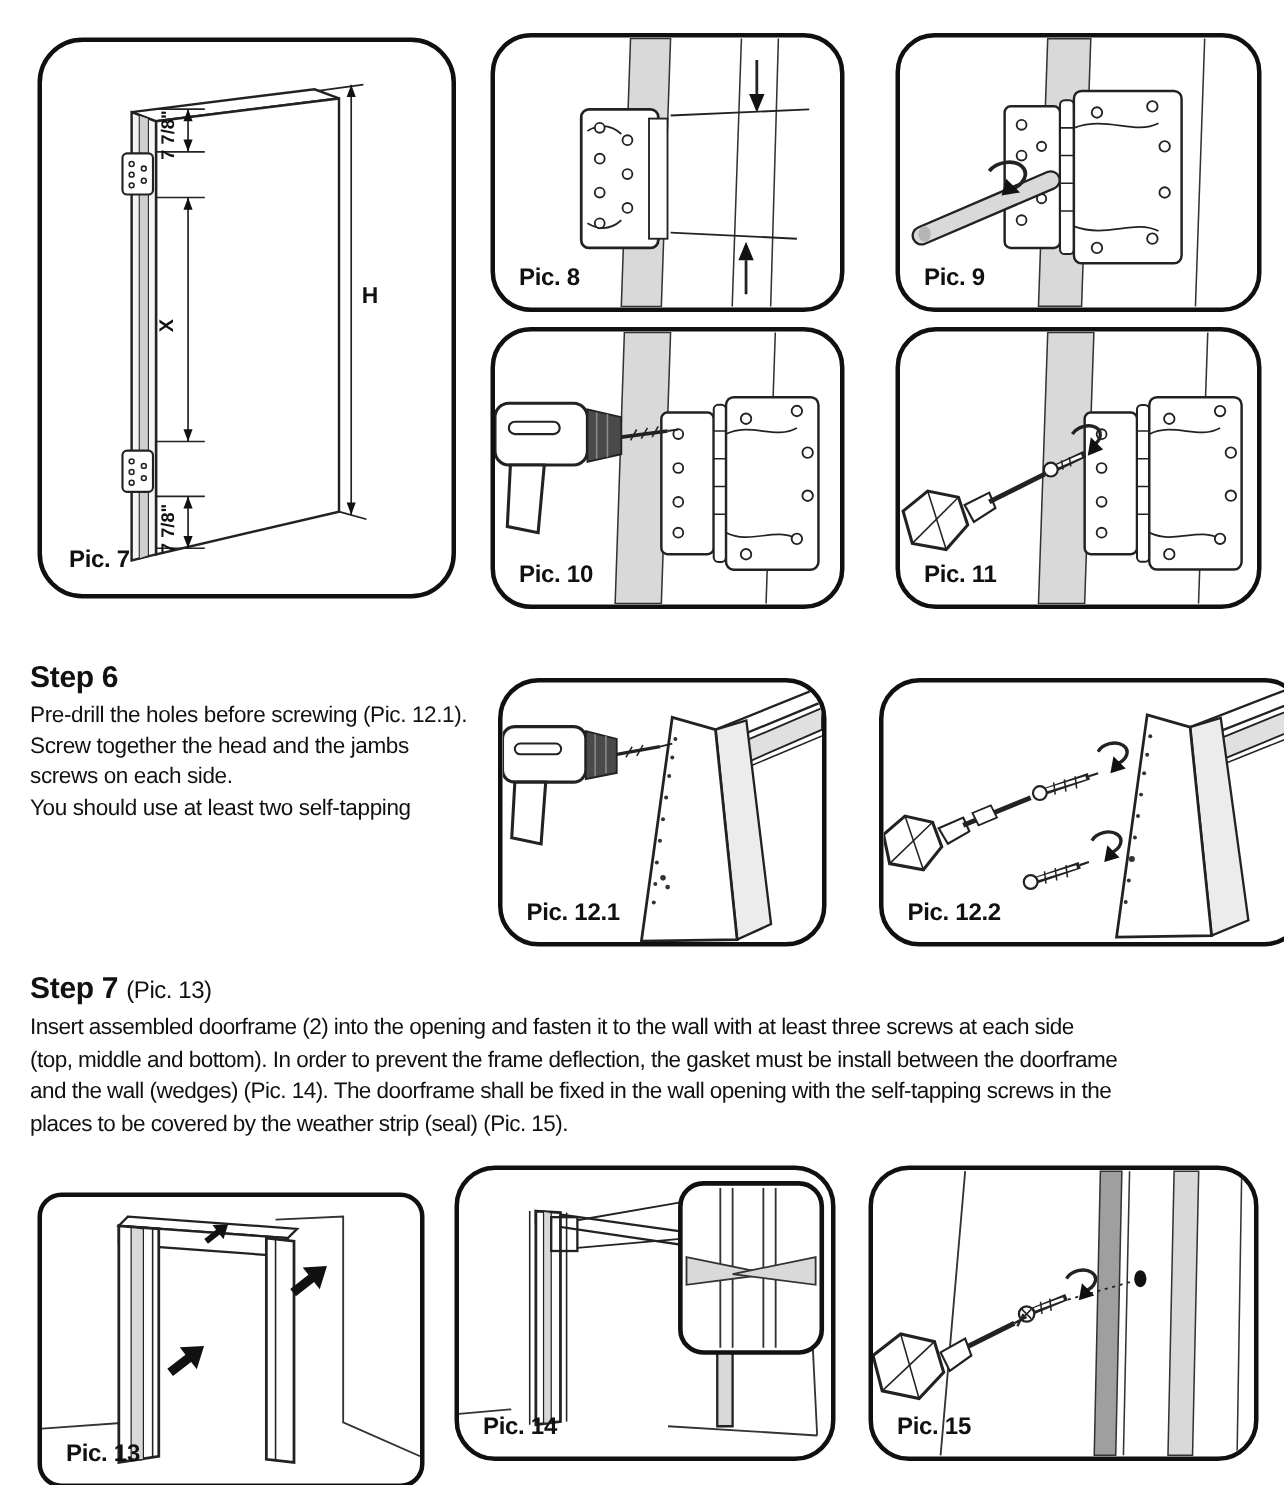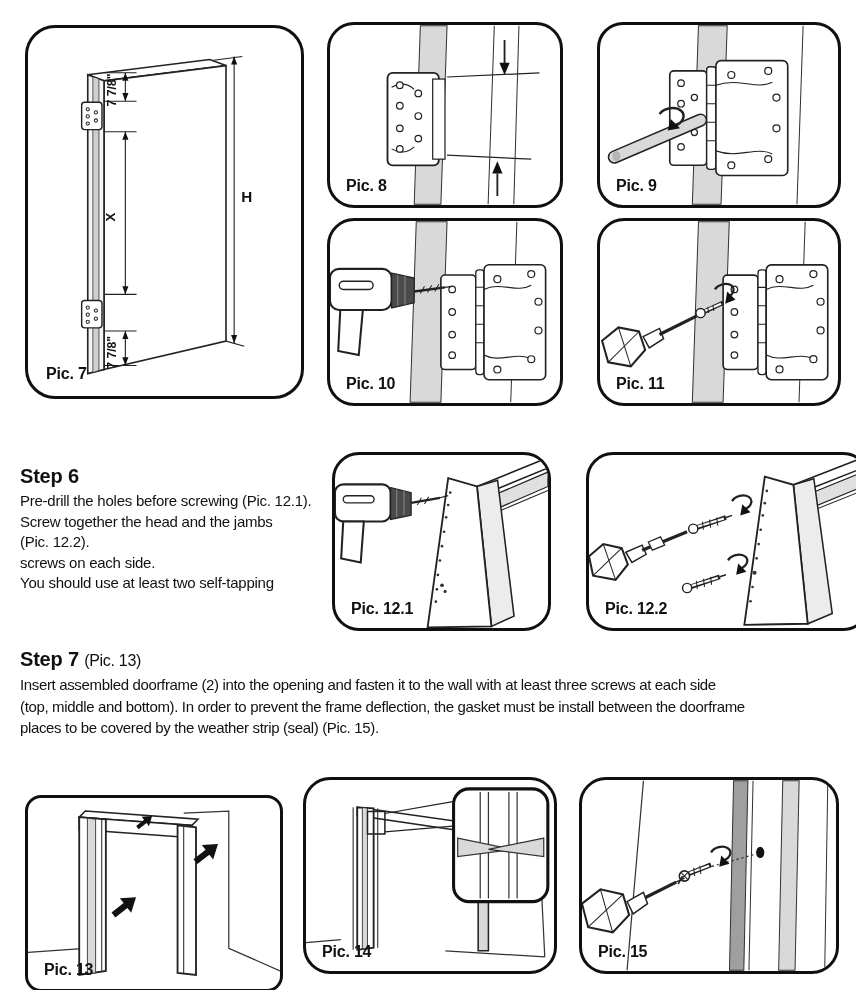--- a/index.html
+++ b/index.html
@@ -242,25 +242,24 @@
         <ellipse cx="98" cy="89" rx="4.5" ry="4.5" fill="#fff" stroke="#222" stroke-width="1.4"></ellipse>
       </g>
       <g>
         <path d="M112,66 a10,7 -20 1 1 14,7" fill="none" stroke="#222" stroke-width="2.2"></path>
         <polygon points="122,80 132,76 124,68" fill="#111"></polygon>
       </g>
     </svg>
     <div class="plabel">Pic. 11</div>
   </div>
 
-  <div class="step s6" style="left:20px;top:441px;width:310px;margin-top:24px;">
+  <div class="step s6" style="left:20px;top:441px;width:310px;">
     <div class="step-heading">Step 6</div>
     <div class="step-line">Pre-drill the holes before screwing (Pic. 12.1).</div>
     <div class="step-line">Screw together the head and the jambs</div>
-    <div class="step-line">(Pic. 12.2).</div>
     <div class="step-line">screws on each side.</div>
     <div class="step-line">You should use at least two self-tapping</div>
   </div>
 
   <div class="panel" style="left:332px;top:452px;width:213px;height:173px;text-decoration:underline;">
     <svg viewBox="0 0 207 167">
       <g stroke="#222">
         <polygon points="138,30 207,2 207,12 144,38" fill="#fff" stroke-width="1.5"></polygon>
         <polygon points="146,42 207,16 207,30 152,54" fill="#e0e0e0" stroke-width="1.2"></polygon>
         <line x1="150" y1="58" x2="207" y2="34" stroke-width="1"></line>
@@ -356,20 +355,21 @@
     <div class="plabel">Pic. 12.2</div>
   </div>
 
   <div class="step s7" style="left:20px;top:648px;width:822px;">
     <div class="step-heading">
       <span>Step 7</span>
       <span class="note">(Pic. 13)</span>
     </div>
     <div class="step-line">Insert assembled doorframe (2) into the opening and fasten it to the wall with at least three screws at each side</div>
     <div class="step-line">(top, middle and bottom). In order to prevent the frame deflection, the gasket must be install between the doorframe</div>
+    <div class="step-line">and the wall (wedges) (Pic. 14). The doorframe shall be fixed in the wall opening with the self-tapping screws in the</div>
     <div class="step-line">places to be covered by the weather strip (seal) (Pic. 15).</div>
   </div>
 
   <div class="panel" style="left:25px;top:795px;width:252px;height:191px;border-radius:16px;">
     <svg viewBox="0 0 246 185">
       <g stroke="#333" stroke-width="1.2" fill="none">
         <line x1="0" y1="150" x2="56" y2="146"></line>
         <polyline points="152,14 196,12 196,146 246,168"></polyline>
       </g>
       <g stroke="#222">

